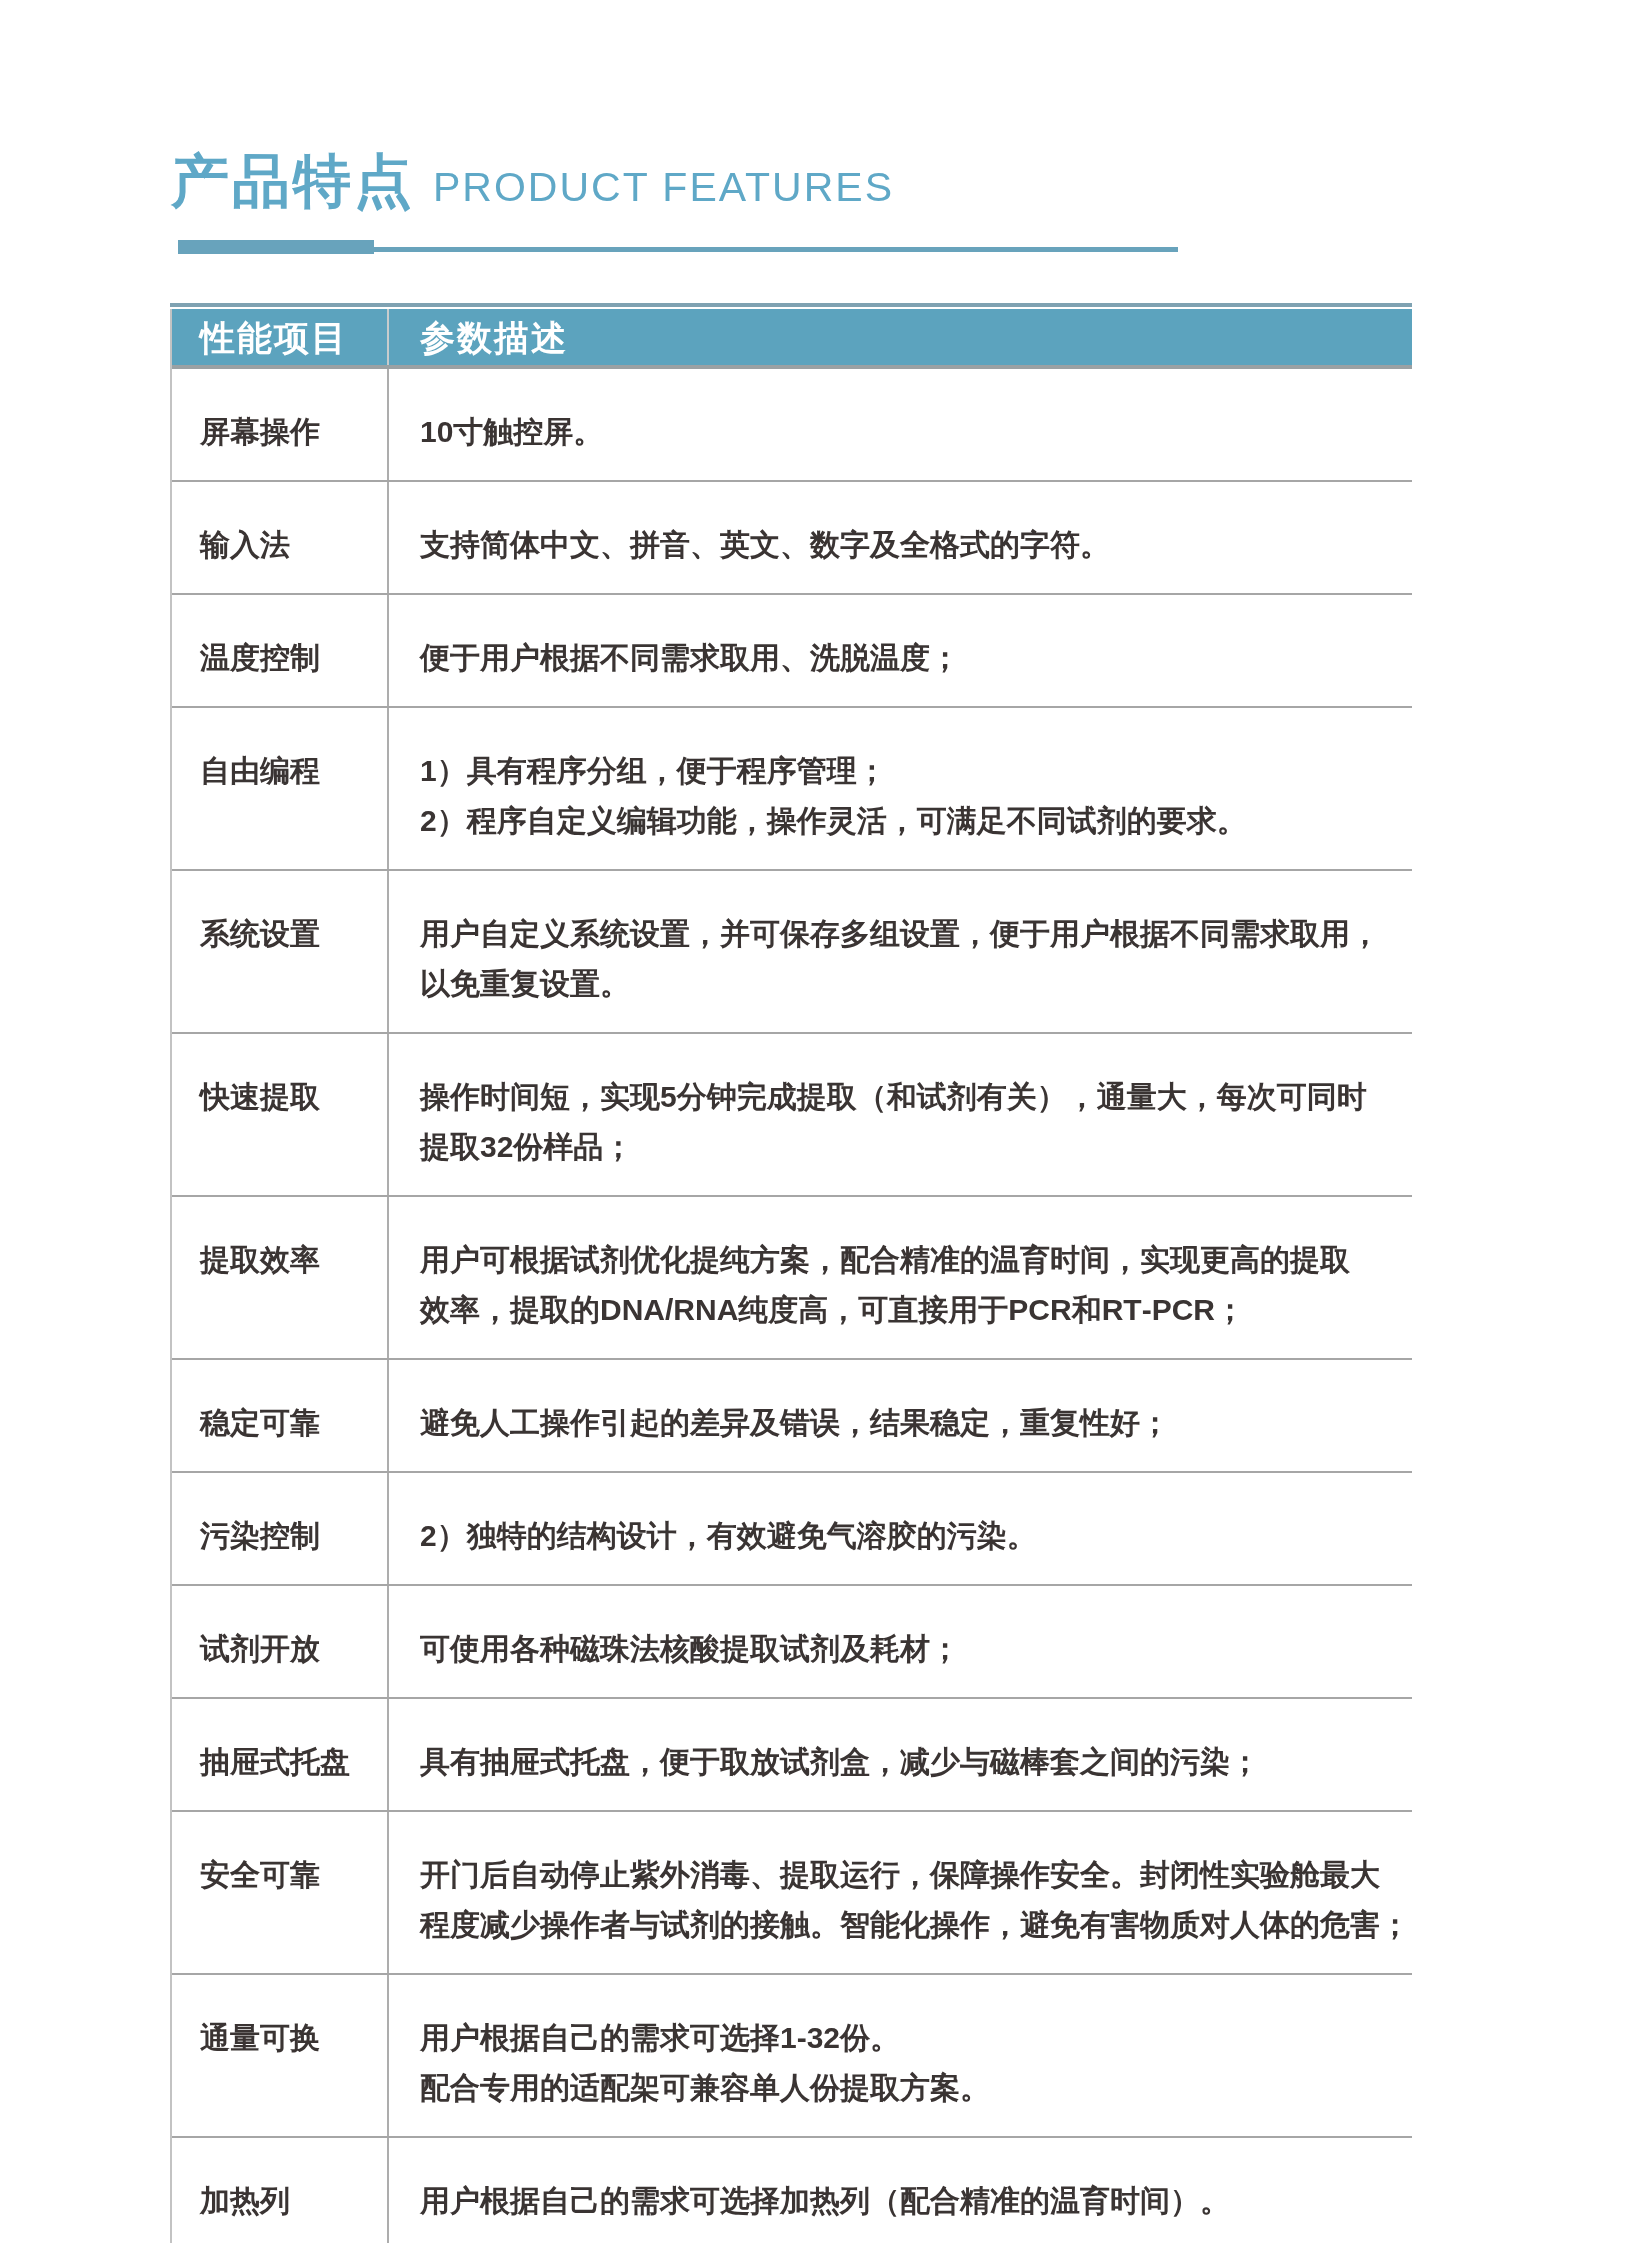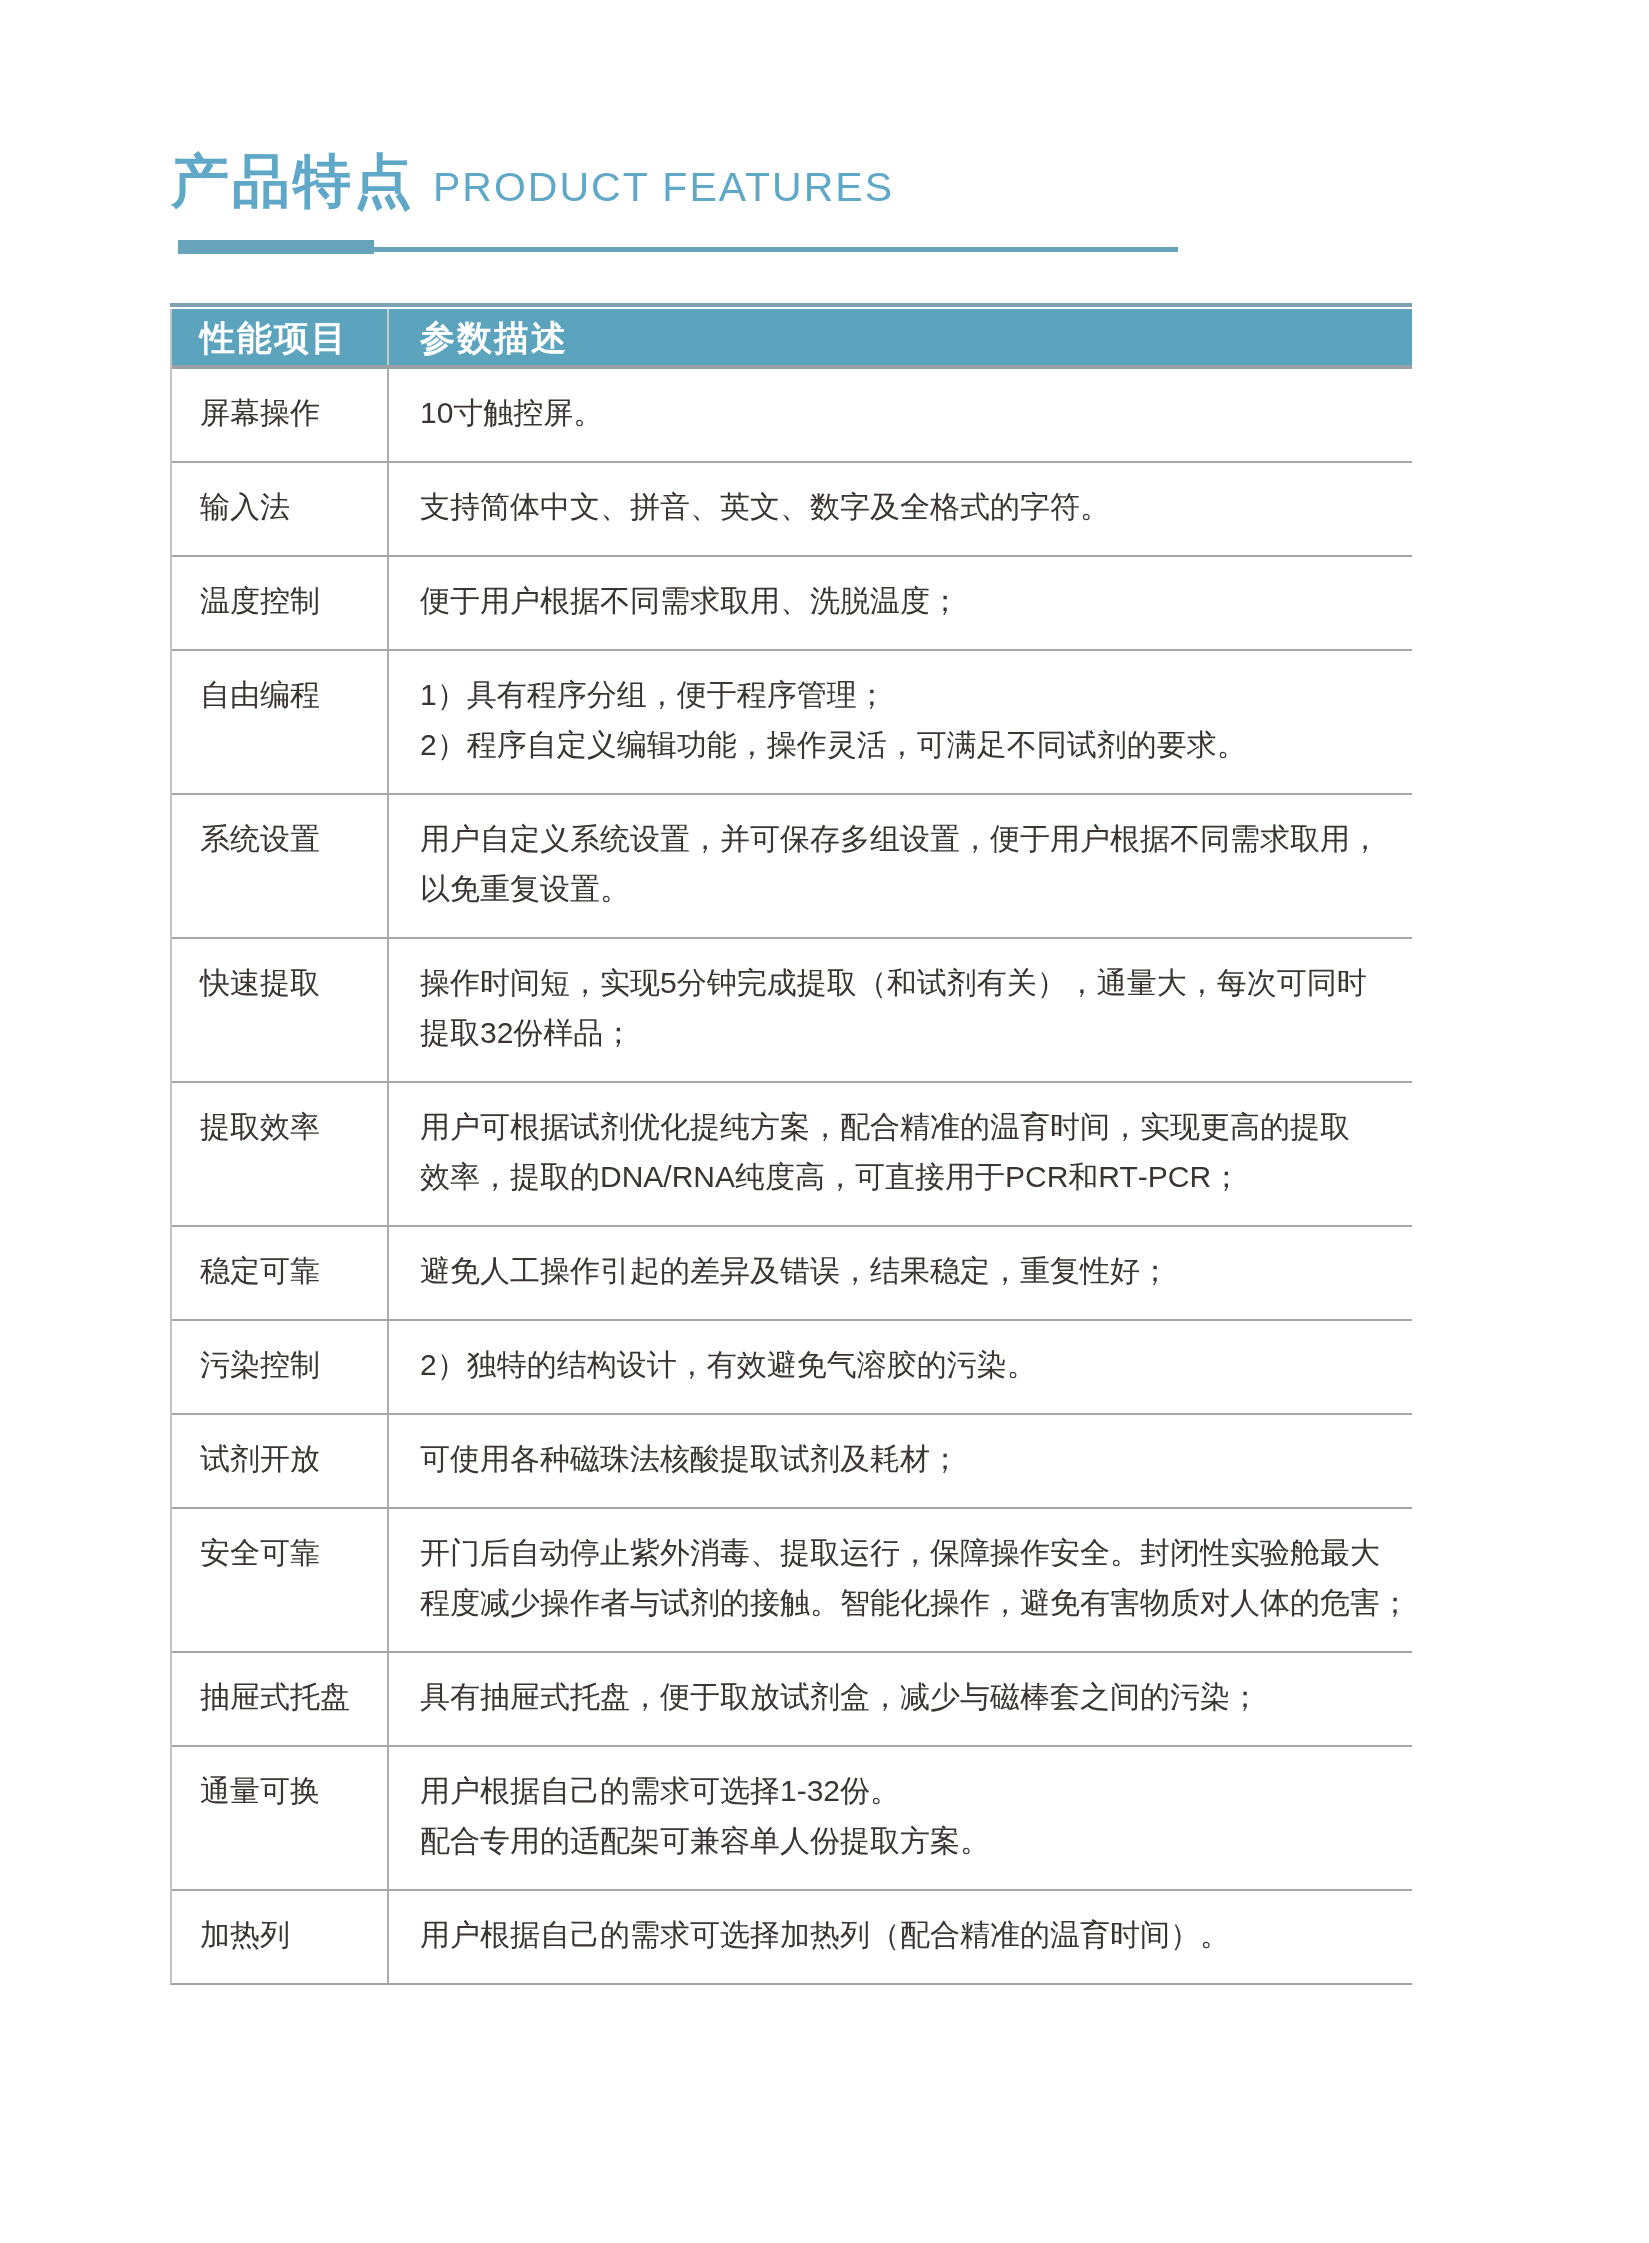--- a/index.html
+++ b/index.html
@@ -111,24 +111,24 @@
   }
   .row:first-child {
     border-top: none;
   }
   .row .col1 {
     border-right-color: #adadad;
   }
   .cell {
     font-size: 30px;
     line-height: 50px;
-    padding-top: 19px;
+    padding-top: 38px;
     padding-bottom: 23px;
     color: var(--body-text, #3a3433);
-    font-weight: 400;
+    font-weight: 700;
   }
   .cell p {
     margin: 0;
   }
 </style>
 </head>
 <body>
 
 <div class="page">
 
@@ -208,30 +208,30 @@
               <p>2）独特的结构设计，有效避免气溶胶的污染。</p>
             </div>
           </div>
           <div class="row">
             <div class="cell col1">试剂开放</div>
             <div class="cell col2">
               <p>可使用各种磁珠法核酸提取试剂及耗材；</p>
             </div>
           </div>
           <div class="row">
+            <div class="cell col1">抽屉式托盘</div>
+            <div class="cell col2">
+              <p>具有抽屉式托盘，便于取放试剂盒，减少与磁棒套之间的污染；</p>
+            </div>
+          </div>
+          <div class="row">
             <div class="cell col1">安全可靠</div>
             <div class="cell col2">
               <p>开门后自动停止紫外消毒、提取运行，保障操作安全。封闭性实验舱最大</p>
               <p>程度减少操作者与试剂的接触。智能化操作，避免有害物质对人体的危害；</p>
-            </div>
-          </div>
-          <div class="row">
-            <div class="cell col1">抽屉式托盘</div>
-            <div class="cell col2">
-              <p>具有抽屉式托盘，便于取放试剂盒，减少与磁棒套之间的污染；</p>
             </div>
           </div>
           <div class="row">
             <div class="cell col1">通量可换</div>
             <div class="cell col2">
               <p>用户根据自己的需求可选择1-32份。</p>
               <p>配合专用的适配架可兼容单人份提取方案。</p>
             </div>
           </div>
           <div class="row">

